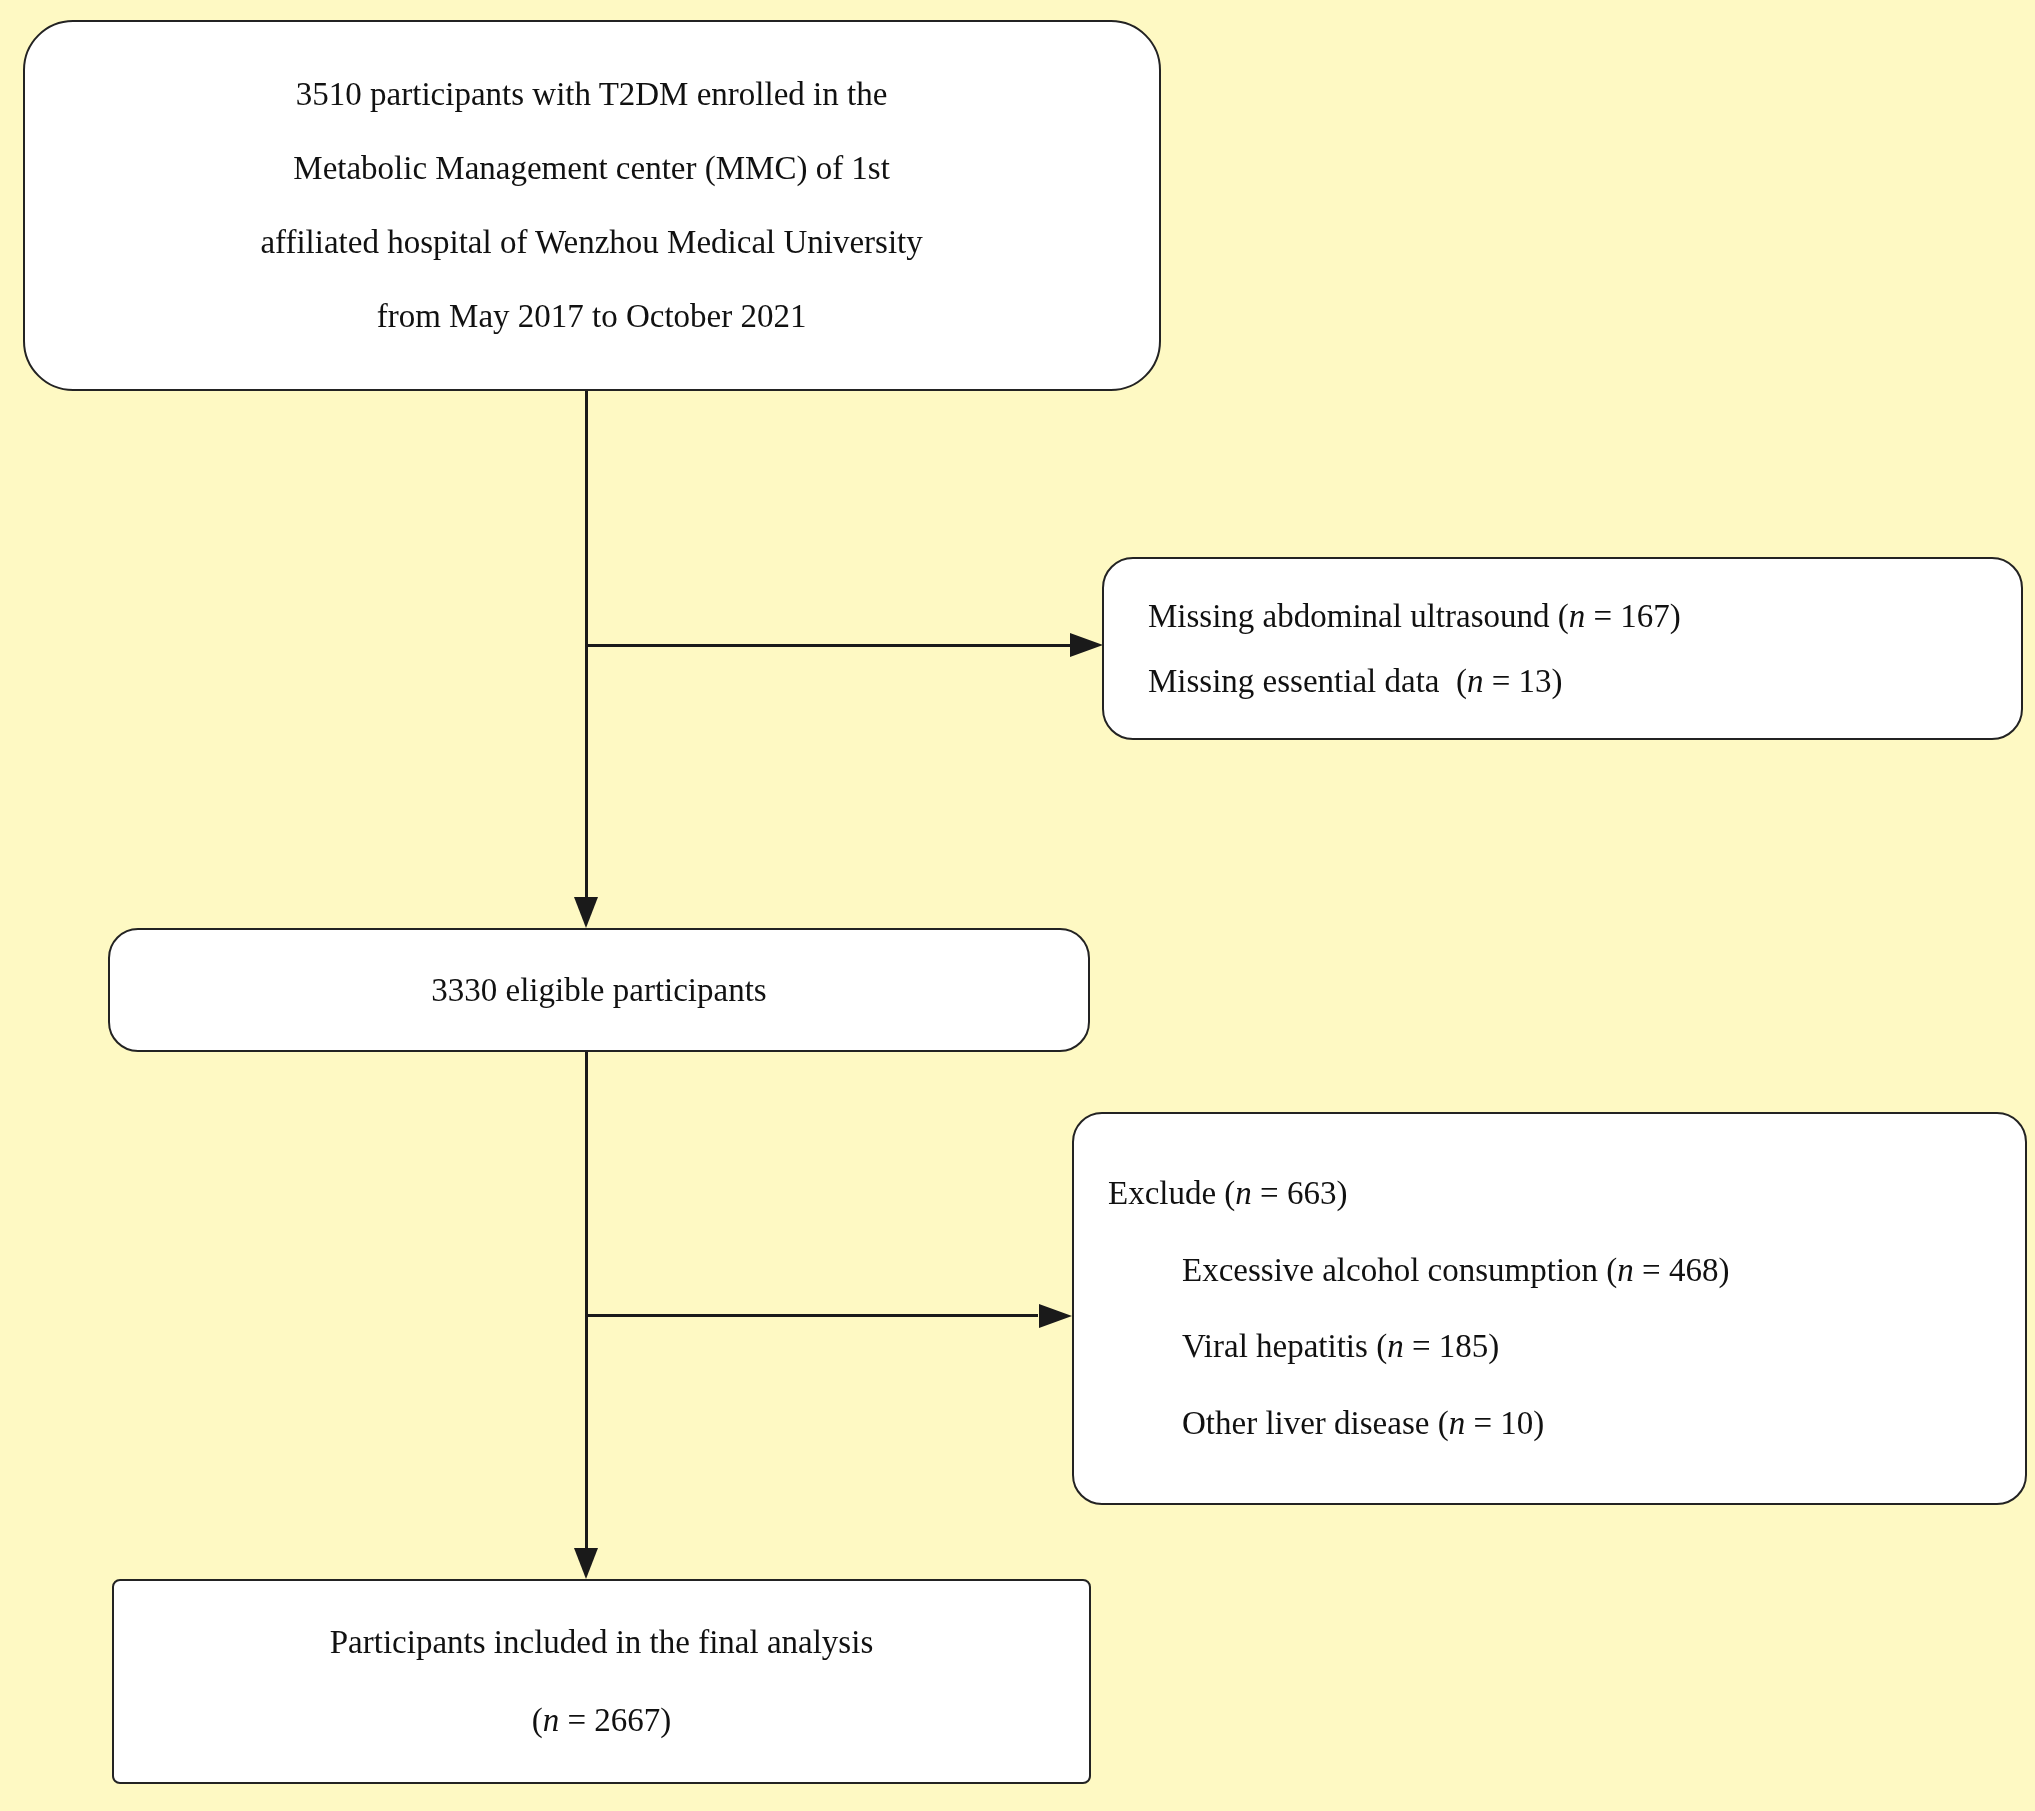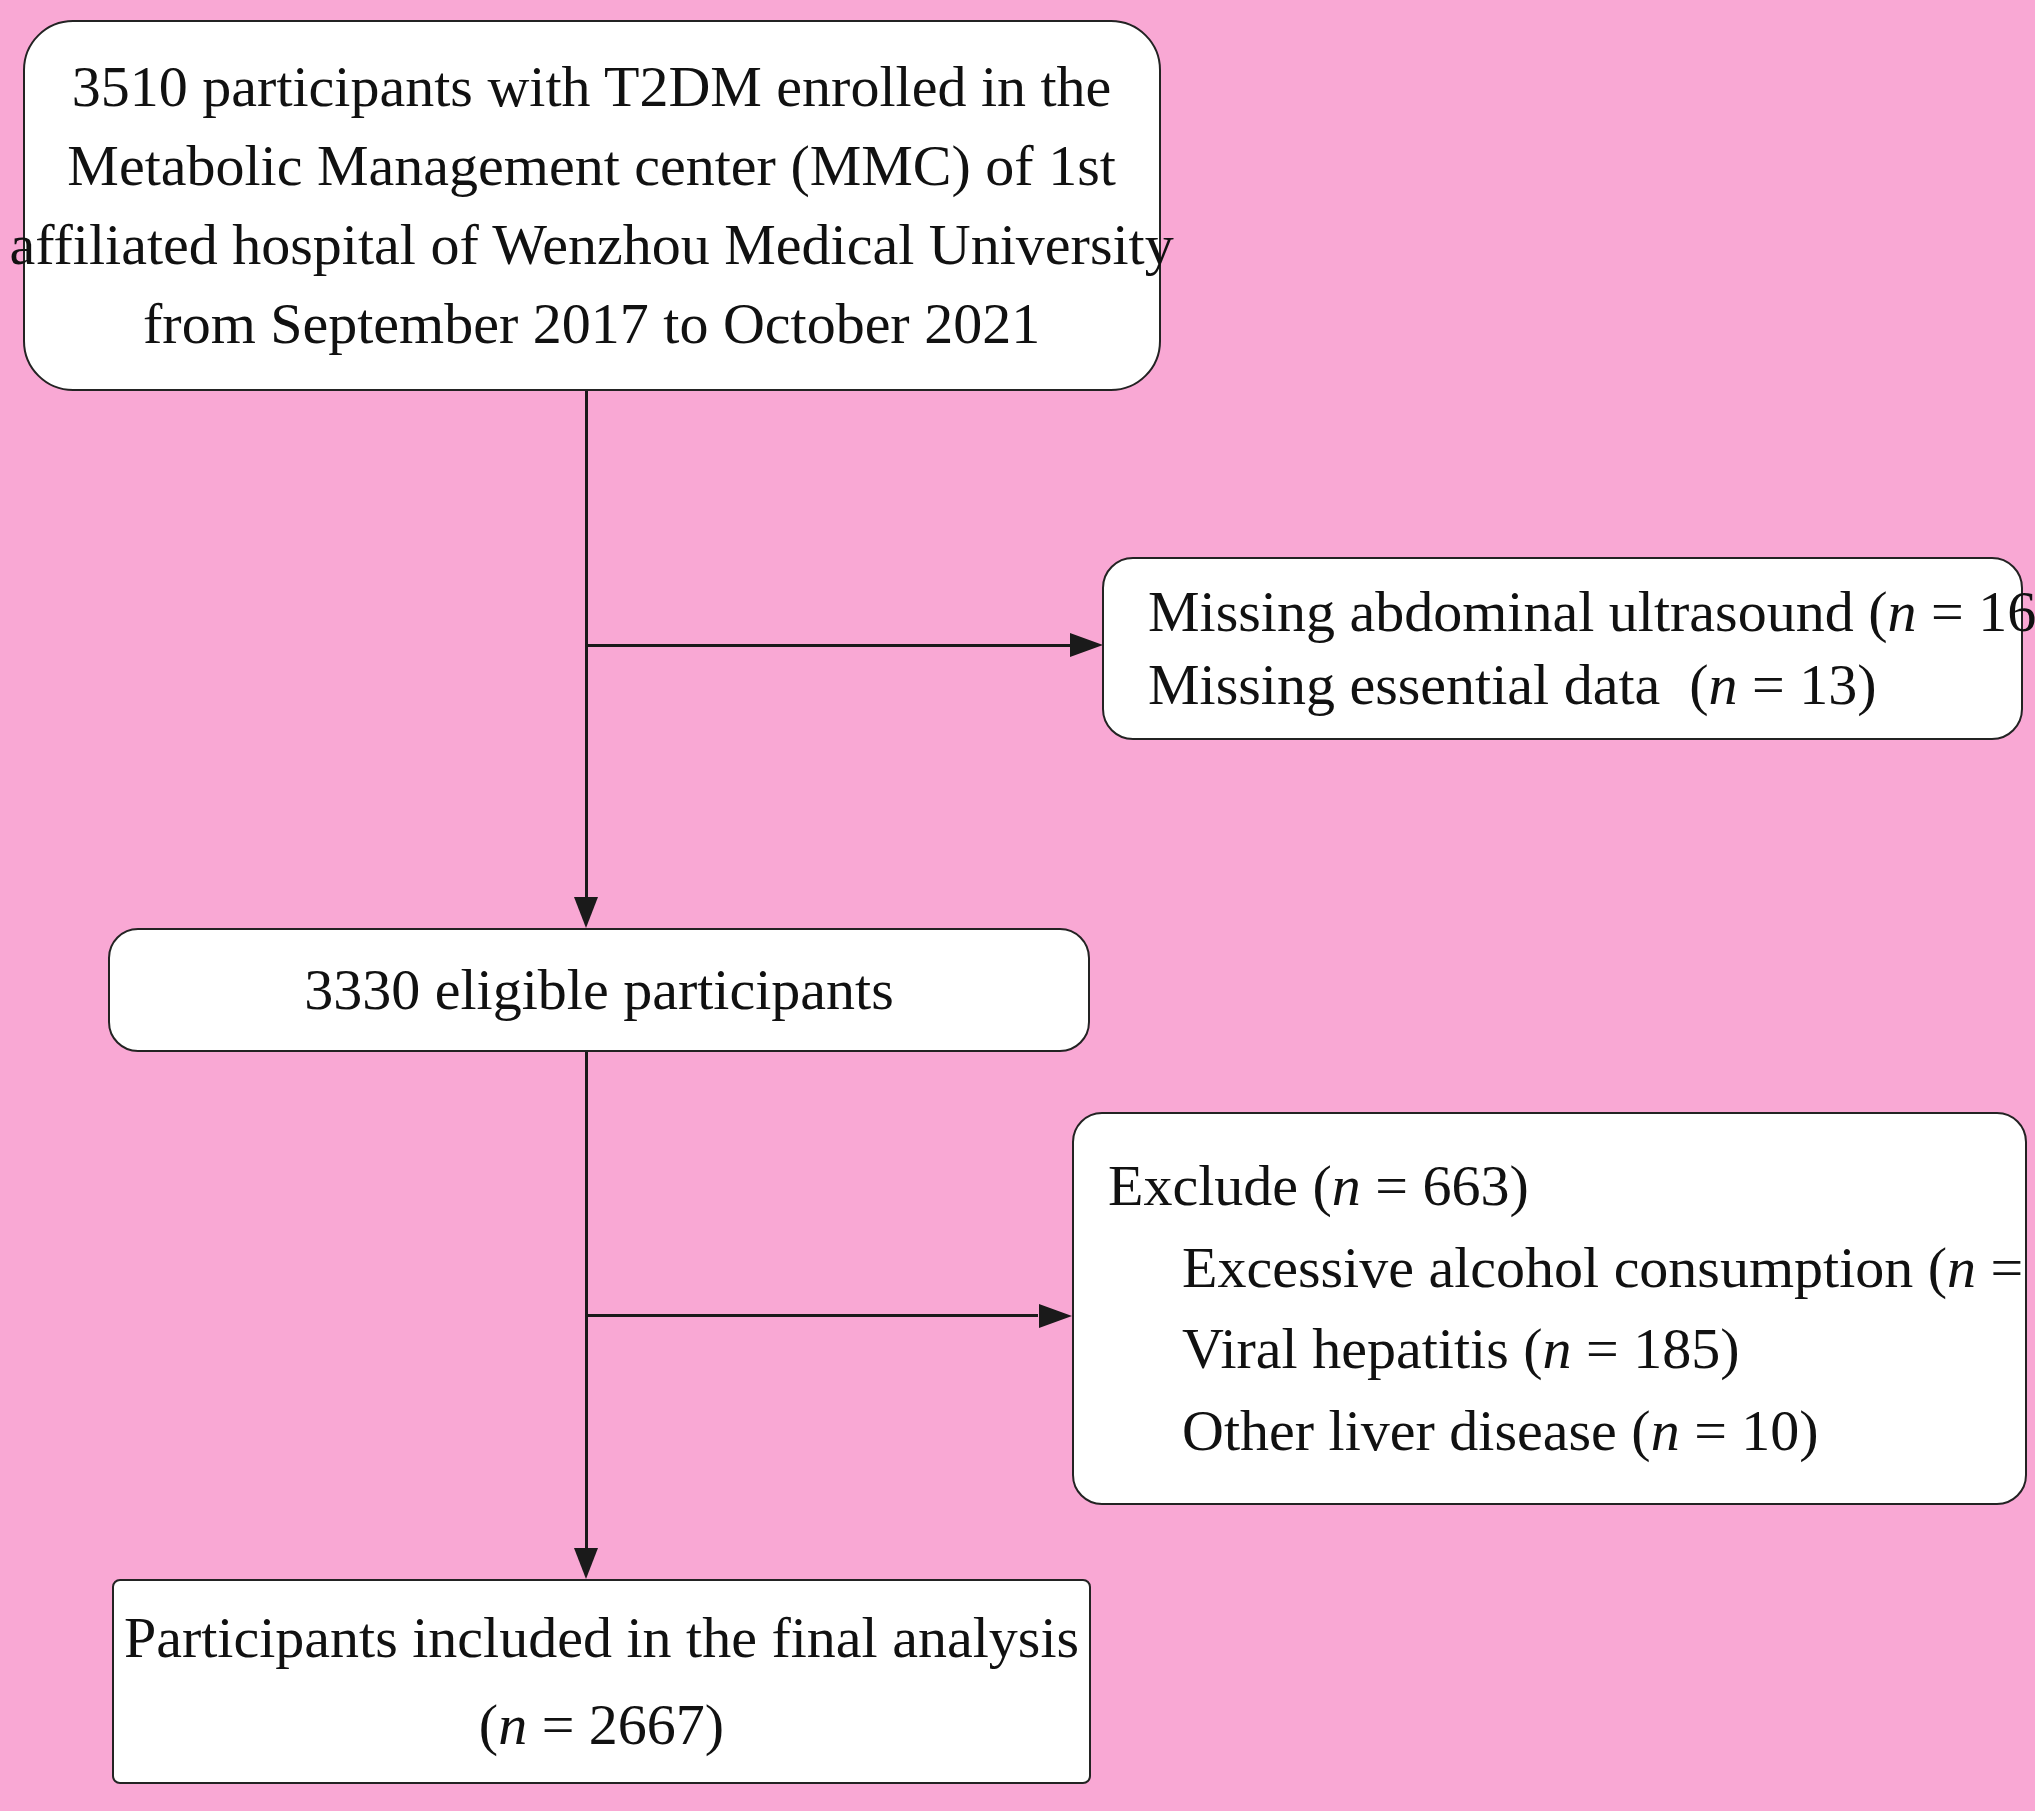--- a/index.html
+++ b/index.html
@@ -4,23 +4,23 @@
 <style>
   html, body {
     margin: 0;
     padding: 0;
     background: #ffffff;
   }
   .canvas {
     position: relative;
     width: 2035px;
     height: 1811px;
-    background: #f9a8d4;
+    background: #fef9c3;
     font-family: "Liberation Serif", serif;
-    font-size: 58px;
+    font-size: 33px;
     color: #111111;
     overflow: hidden;
   }
   .box {
     position: absolute;
     box-sizing: border-box;
     background: #ffffff;
     border: 2.8px solid #232323;
     display: flex;
     flex-direction: column;
@@ -103,21 +103,21 @@
 </style>
 </head>
 <body>
 
 <div class="canvas">
 
   <div class="box centered" id="box-enrollment">
     <div class="line">3510 participants with T2DM enrolled in the</div>
     <div class="line">Metabolic Management center (MMC) of 1st</div>
     <div class="line">affiliated hospital of Wenzhou Medical University</div>
-    <div class="line">from September 2017 to October 2021</div>
+    <div class="line">from May 2017 to October 2021</div>
   </div>
 
   <div class="vline" id="vline1"></div>
   <div class="arrow-down" id="arrowhead-down-1"></div>
 
   <div class="hline" id="hline1"></div>
   <div class="arrow-right" id="arrowhead-right-1"></div>
 
   <div class="box" id="box-exclusion1">
     <div class="line"><span>Missing abdominal ultrasound (</span><span class="nvar">n</span><span> = 167)</span></div>

